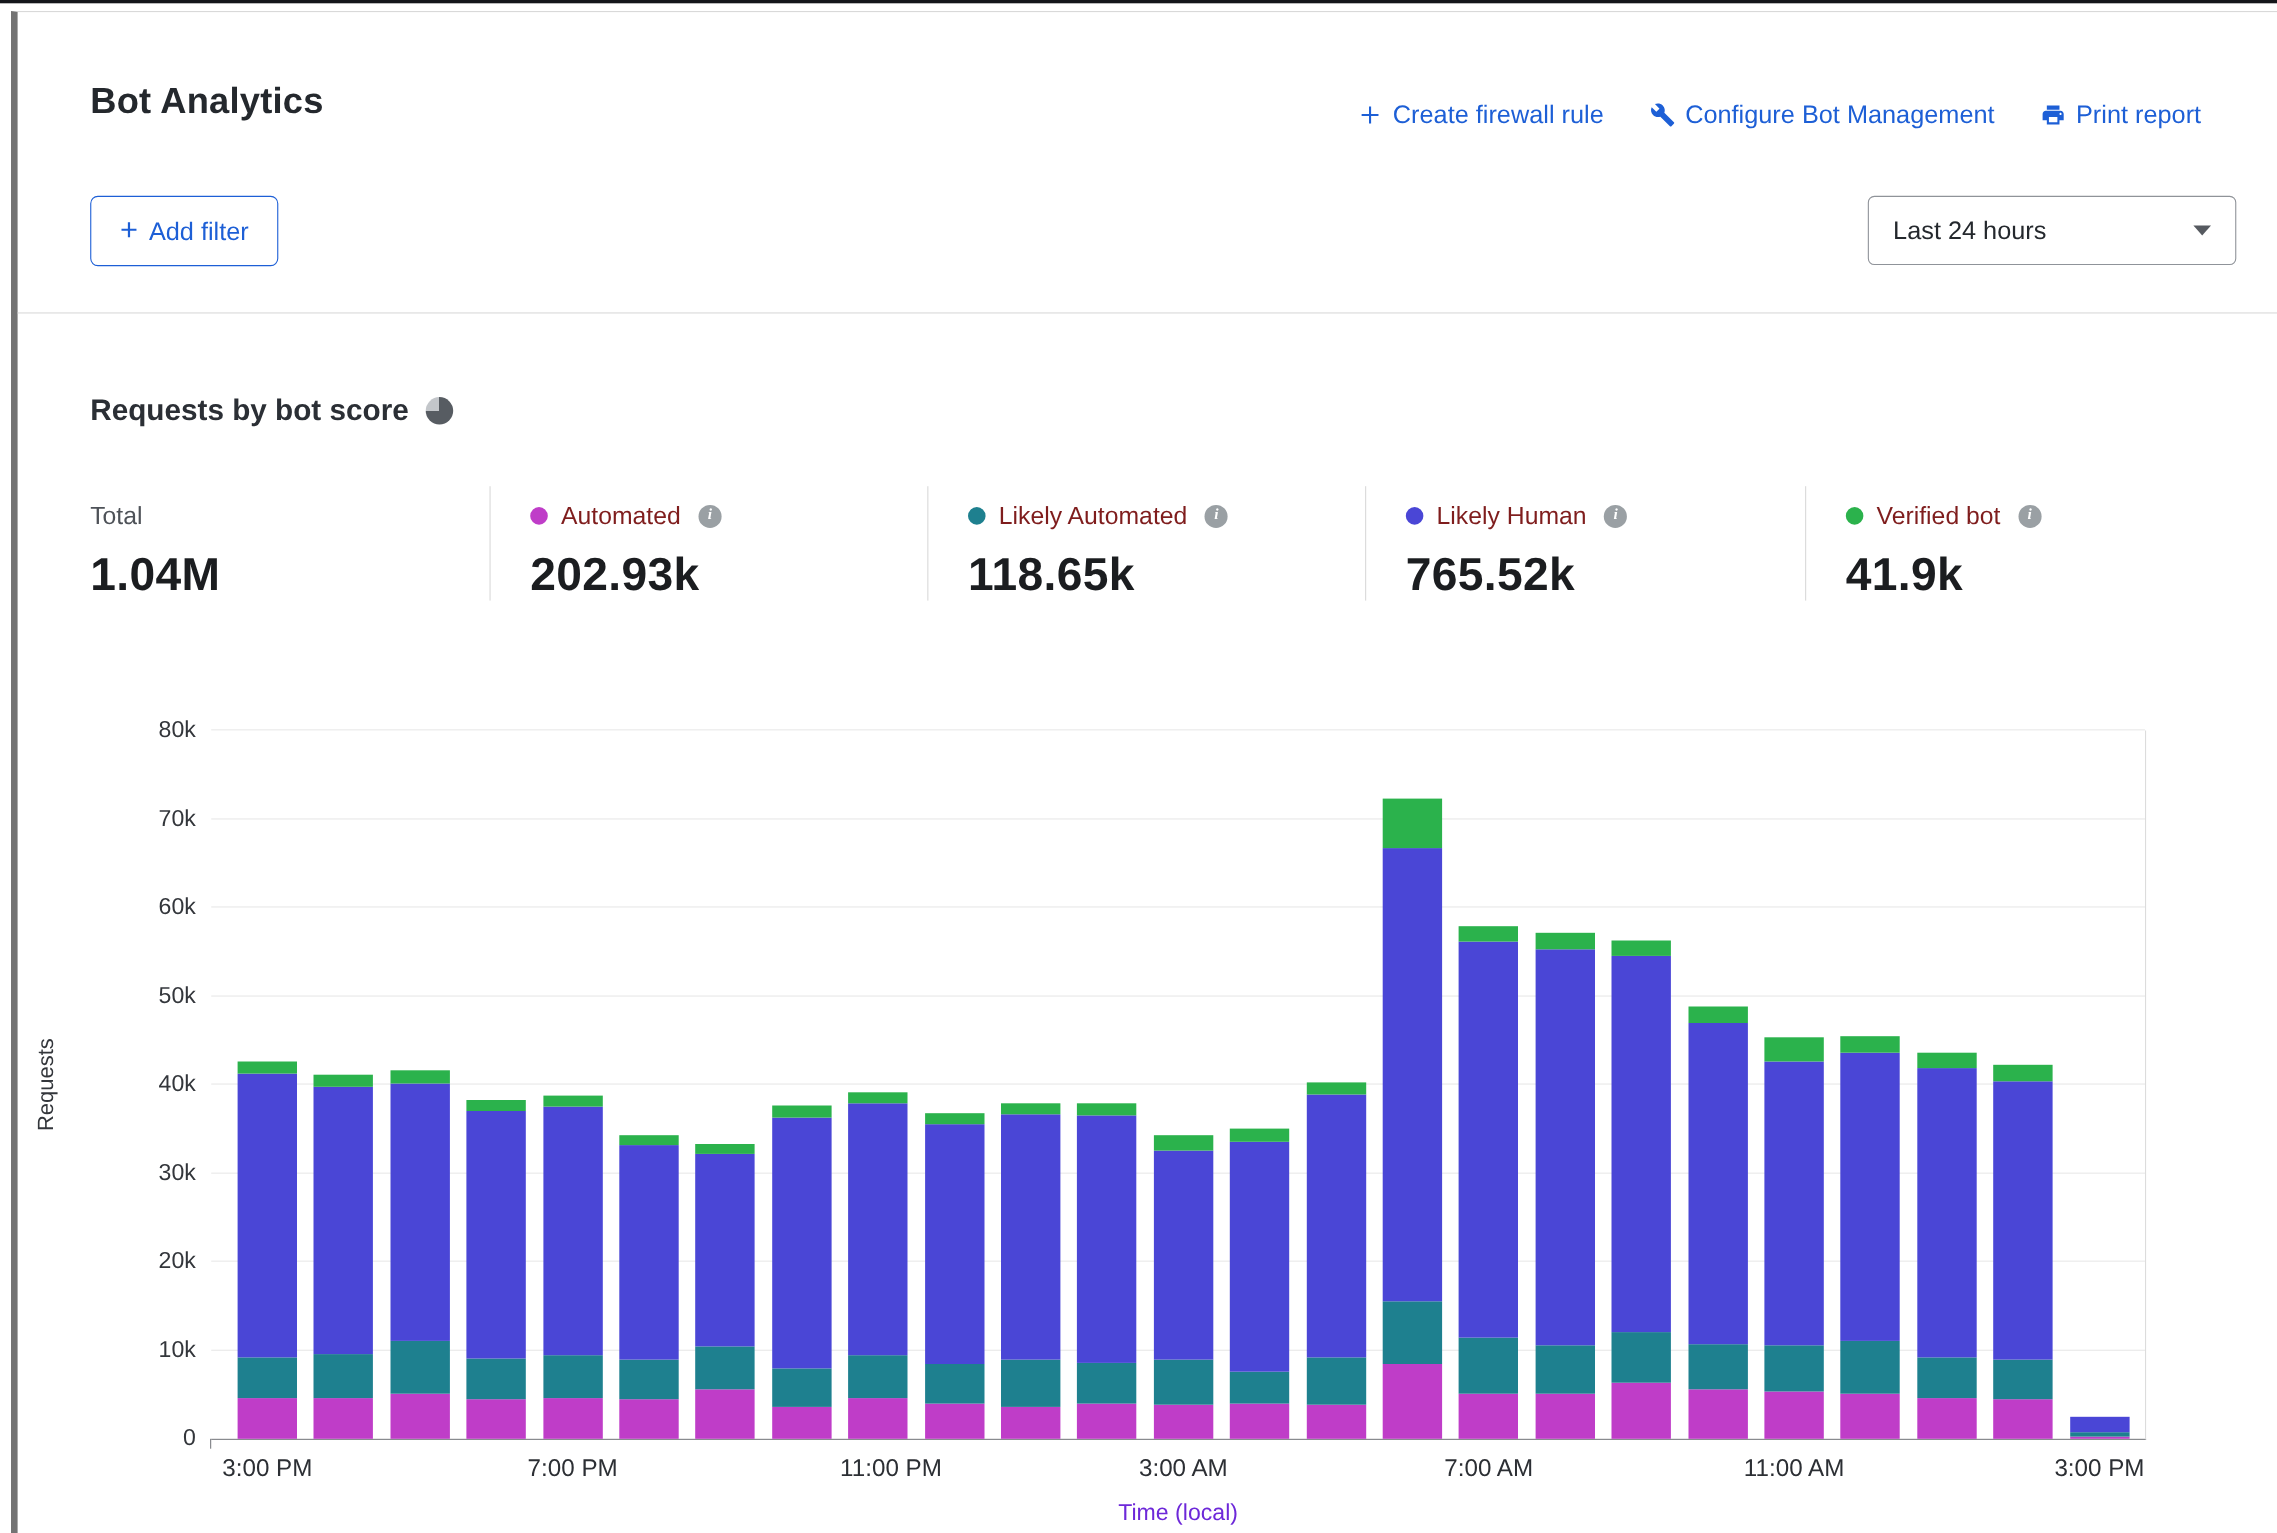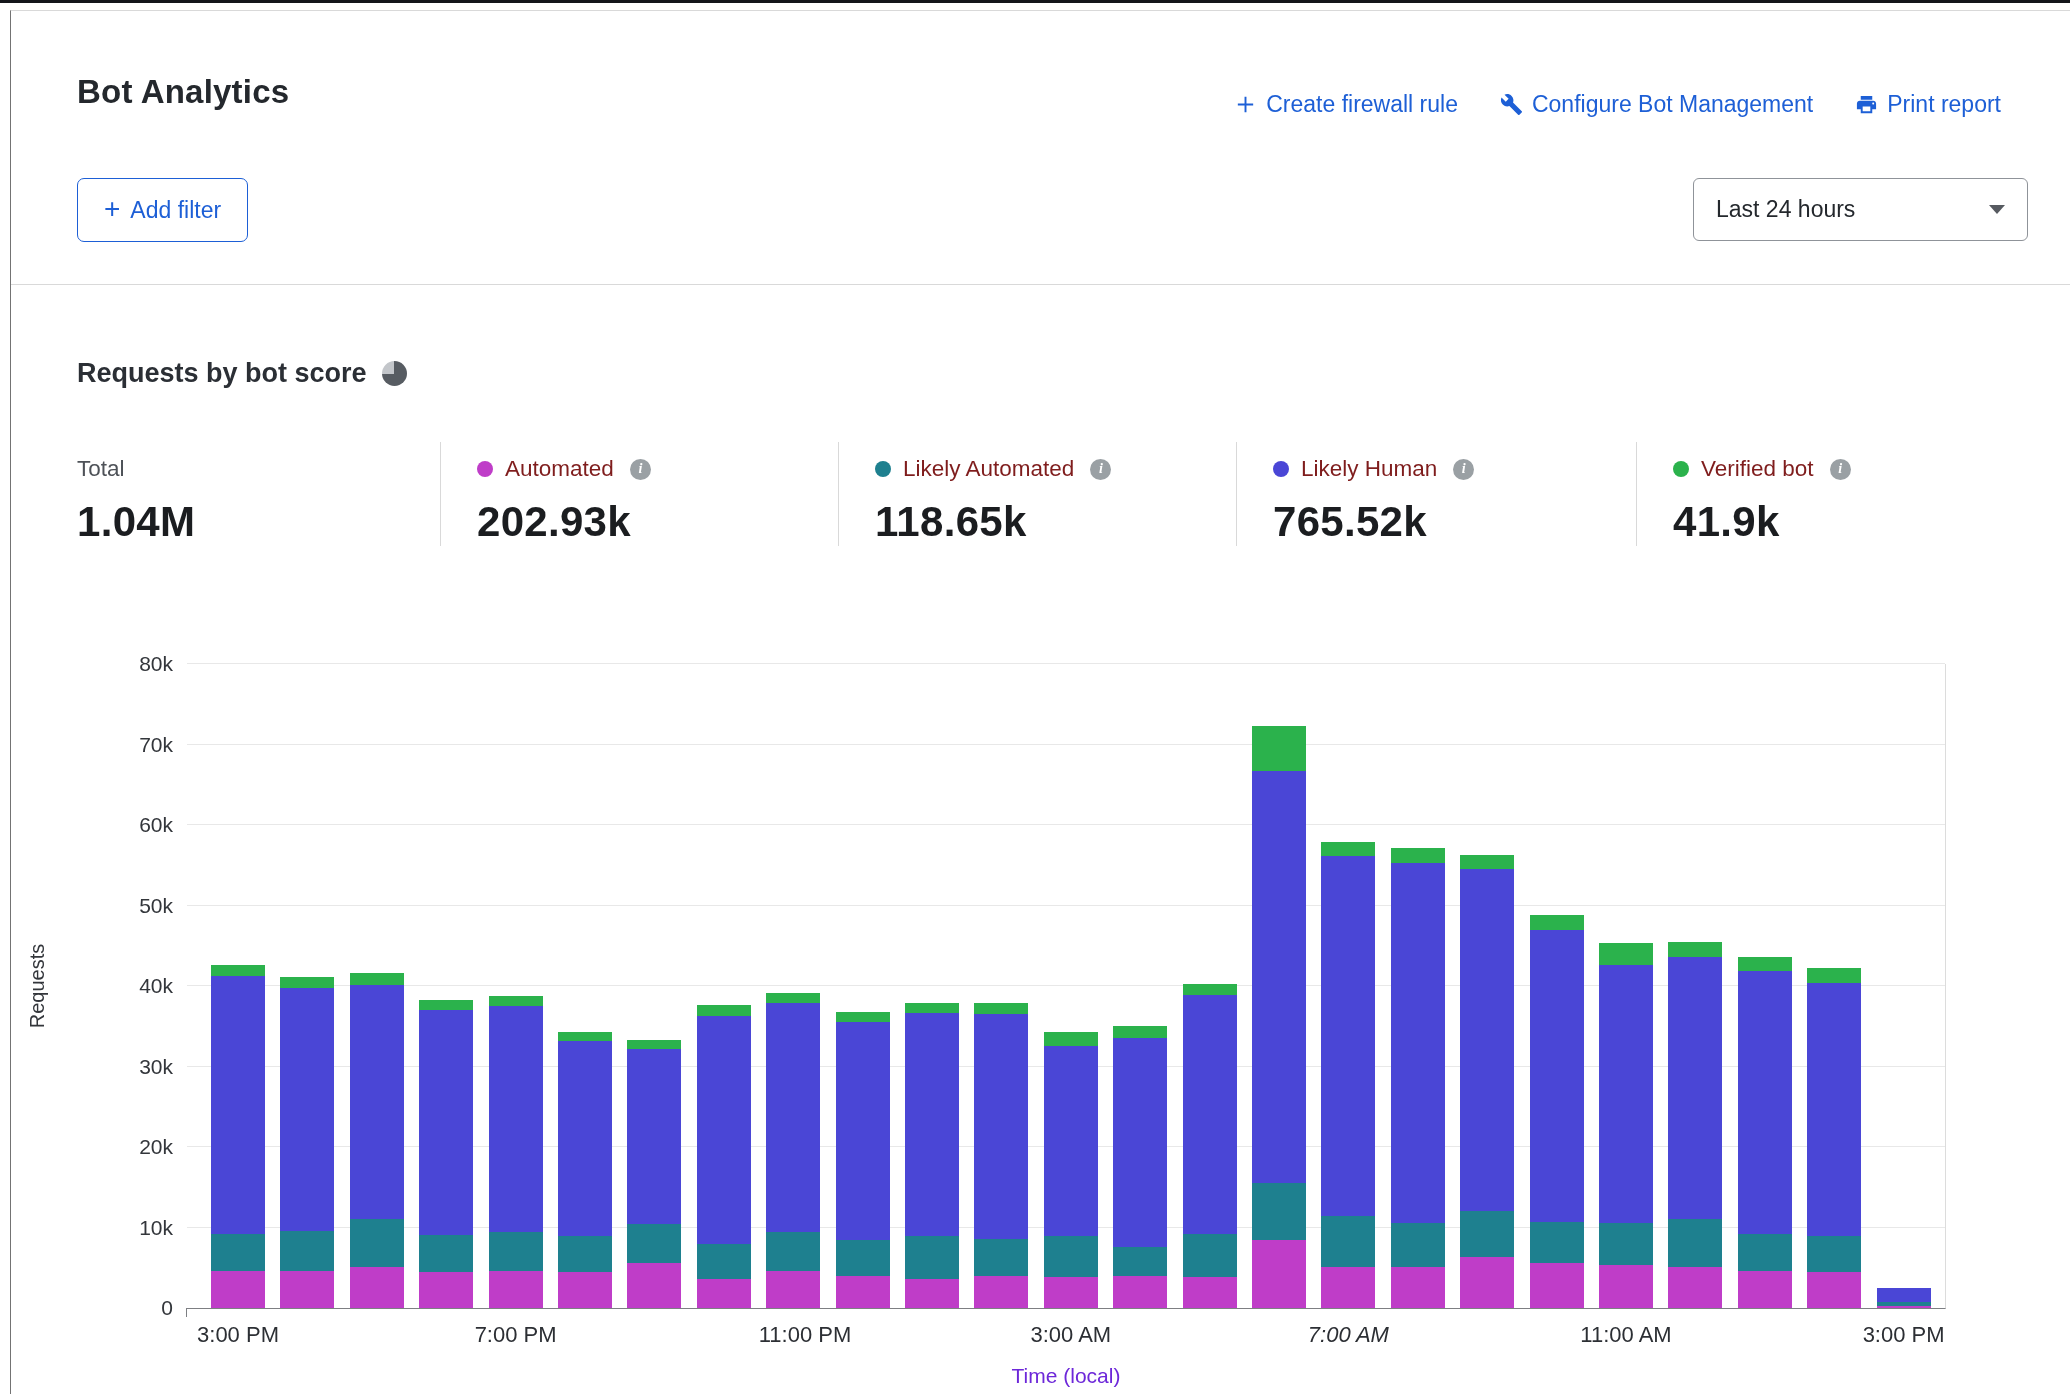--- a/index.html
+++ b/index.html
@@ -4,21 +4,21 @@
 <style>
   html,body{margin:0;padding:0;background:#fff;}
   body{
     width:2070px;height:1394px;position:relative;overflow:hidden;
     font-family:"Liberation Sans",sans-serif;color:#24282d;
     --accent:#1d5fd6;
   }
   .top-line{position:absolute;top:0;left:0;width:100%;height:3px;background:#14161a;}
   .page{
     position:absolute;left:10px;top:10px;right:0;bottom:0;
-    border-left:1px solid #737373;border-top:1px solid #d9d9d9;background:#fff;
+    border-left:6px solid #737373;border-top:1px solid #d9d9d9;background:#fff;
   }
   
   .header{position:absolute;top:0;left:0;right:0;height:273px;border-bottom:1px solid #d9d9d9;}
   .page-title{position:absolute;left:66px;top:62px;margin:0;font-size:33px;font-weight:700;color:#24282d;letter-spacing:.2px;}
   .actions{position:absolute;top:80px;right:69px;display:flex;align-items:center;gap:42px;}
   .action{display:flex;align-items:center;gap:9px;color:var(--accent);font-size:23px;cursor:pointer;text-decoration:none;white-space:nowrap;}
   .action svg{display:block;}
   .add-filter{
     position:absolute;left:66px;top:167px;height:64px;padding:0 26px;
     display:flex;align-items:center;gap:10px;background:#fff;
@@ -294,20 +294,20 @@
         <div class="seg" style="left: 1620.2px; width: 54px; bottom: 325.22px; height: 14.49px; background: rgb(43, 178, 76);"></div>
         <div class="seg" style="left: 1689.6px; width: 54px; bottom: 0px; height: 2.415px; background: rgb(191, 61, 200);"></div>
         <div class="seg" style="left: 1689.6px; width: 54px; bottom: 2.415px; height: 3.22px; background: rgb(30, 128, 143);"></div>
         <div class="seg" style="left: 1689.6px; width: 54px; bottom: 5.635px; height: 14.49px; background: rgb(74, 70, 214);"></div>
       </div>
     <div id="xticks">
         <div class="xtick" style="left: -29px;">3:00 PM</div>
         <div class="xtick" style="left: 248.6px;">7:00 PM</div>
         <div class="xtick" style="left: 538px; text-align: center;">11:00 PM</div>
         <div class="xtick" style="left: 803.8px;">3:00 AM</div>
-        <div class="xtick" style="left: 1081.4px; font-style: italic;">7:00 AM</div>
+        <div class="xtick" style="left: 1081.4px;">7:00 AM</div>
         <div class="xtick" style="left: 1359px;">11:00 AM</div>
         <div class="xtick" style="left: 1636.6px;">3:00 PM</div>
       </div>
     <div class="xlab">Time (local)</div>
 
   </section>
 </div>
 
 </body></html>

